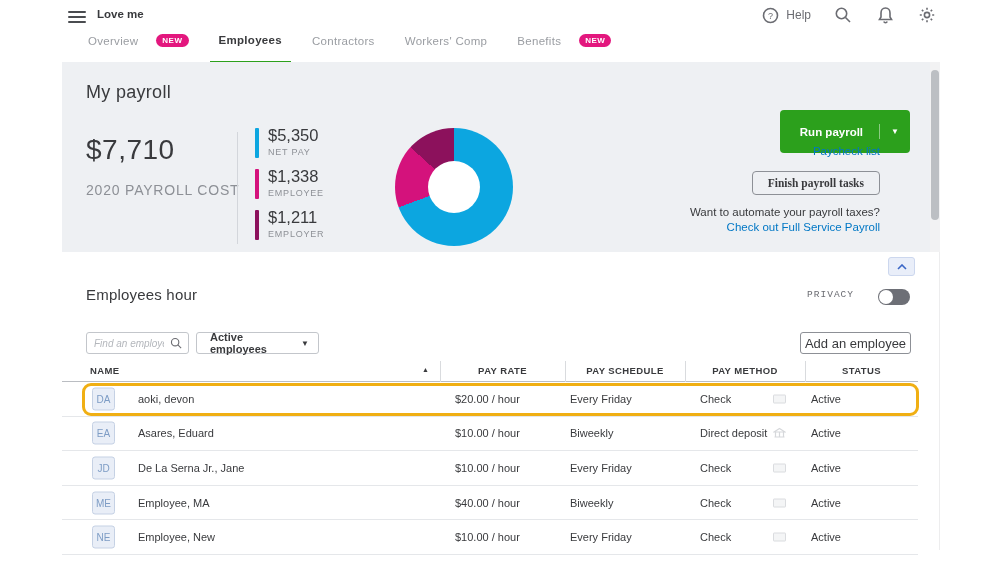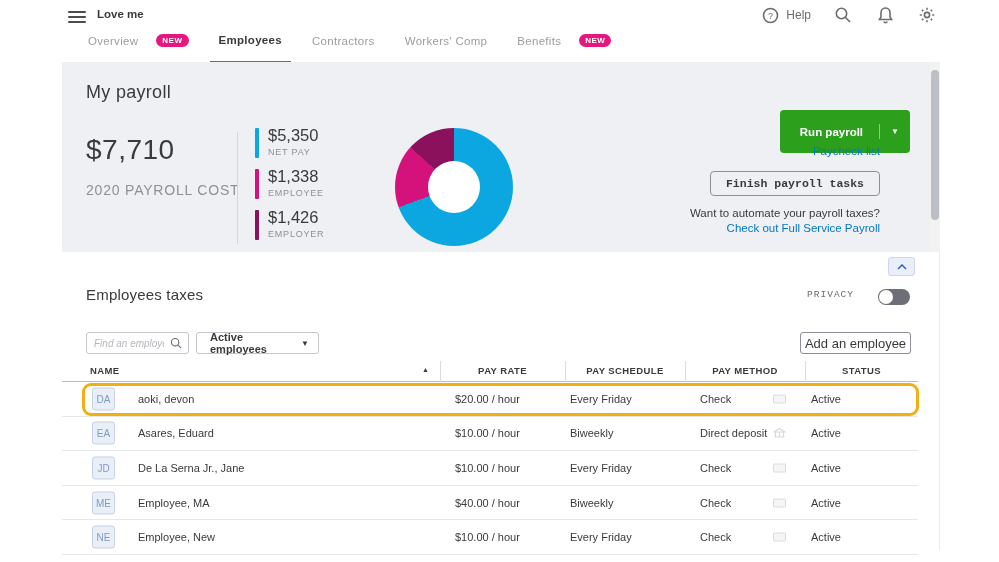--- a/index.html
+++ b/index.html
@@ -41,21 +41,21 @@
   .legend-item { display:flex; gap:9px; }
   .legend-bar { width:4px; height:30px; border-radius:1px; margin-top:2px; }
   .legend-value { font-size:16.5px; color:#393a3d; }
   .legend-label { font-size:9px; color:#8d9096; letter-spacing:.8px; margin-top:2px; }
 
   .donut { position:absolute; left:333px; top:66px; width:118px; height:118px; border-radius:50%; }
   .donut-hole { position:absolute; left:33px; top:33px; width:52px; height:52px; border-radius:50%; background:#fff; }
 
   .info-block { position:absolute; right:50px; top:82px; text-align:right; font-size:11.5px; color:#393a3d; line-height:15px; }
   .info-link { color:#0077c5; cursor:pointer; text-decoration:none; display:inline-block; }
-  .finish-btn { margin:12px 0 10px 0; background:#eef0f3; border:1px solid #8d9096; border-radius:4px; padding:5px 15px; font-size:11.5px; font-weight:bold; color:#393a3d; cursor:pointer; font-family:Liberation Mono, monospace; }
+  .finish-btn { margin:12px 0 10px 0; background:#eef0f3; border:1px solid #8d9096; border-radius:4px; padding:5px 15px; font-size:11.5px; font-weight:bold; color:#393a3d; cursor:pointer; font-family:Liberation Serif, serif; }
 
   .collapse-btn { position:absolute; left:888px; top:257px; width:27px; height:19px; background:#e9eef9; border:1px solid #ccd7ee; border-radius:3px; display:flex; align-items:center; justify-content:center; cursor:pointer; }
 
   
   .sb-track { position:absolute; left:930px; top:62px; width:10px; height:190px; background:#f2f2f3; }
   .sb-thumb { position:absolute; left:1px; top:8px; width:8px; height:150px; background:#bcbfc3; border-radius:4px; cursor:pointer; }
   .gutter-line { position:absolute; left:939px; top:252px; width:1px; height:298px; background:#ededee; }
 
   
   .emp-heading { position:absolute; left:86px; top:286px; font-size:15px; color:#393a3d; letter-spacing:.2px; }
@@ -188,21 +188,21 @@
       <div class="legend-item">
         <div class="legend-bar" style="background: rgb(212, 18, 124);"></div>
         <div>
           <div class="legend-value">$1,338</div>
           <div class="legend-label">EMPLOYEE</div>
         </div>
       </div>
       <div class="legend-item">
         <div class="legend-bar" style="background: rgb(140, 17, 92);"></div>
         <div>
-          <div class="legend-value">$1,426</div>
+          <div class="legend-value">$1,211</div>
           <div class="legend-label">EMPLOYER</div>
         </div>
       </div>
     </div>
 
     <div class="donut" style="background: conic-gradient(rgb(12, 166, 224) 0%, rgb(12, 166, 224) 69.4%, rgb(212, 18, 124) 69.4%, rgb(212, 18, 124) 86.8%, rgb(140, 17, 92) 86.8%, rgb(140, 17, 92) 100%);">
       <div class="donut-hole"></div>
     </div>
 
     <div class="info-block">
@@ -219,21 +219,21 @@
     <svg width="10" height="6" viewBox="0 0 10 6">
         <polyline points="1,5 5,1 9,5" fill="none" stroke="#3a66c6" stroke-width="1.6"></polyline>
       </svg>
   </div>
 
   <div class="sb-track">
     <div class="sb-thumb"></div>
   </div>
   <div class="gutter-line"></div>
 
-  <div class="emp-heading">Employees taxes</div>
+  <div class="emp-heading">Employees hour</div>
 
   <div class="privacy">
     <span class="privacy-label">PRIVACY</span>
     <div class="toggle">
         <div class="toggle-knob"></div>
       </div>
   </div>
 
   <div class="search-box">
     <input type="text" placeholder="Find an employee" style="">

